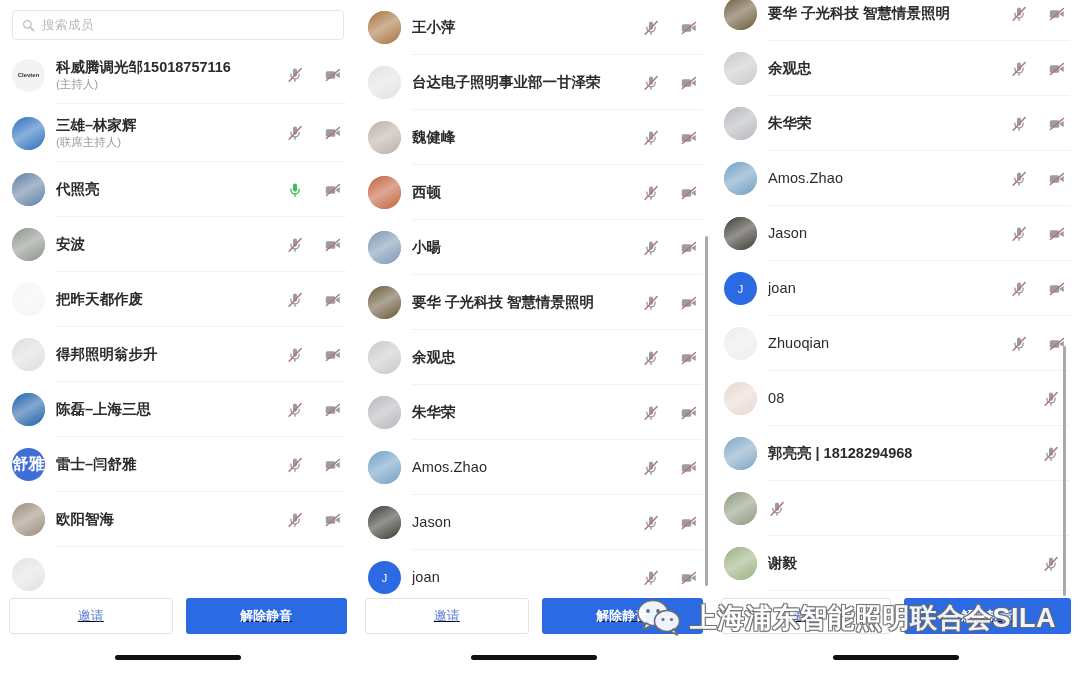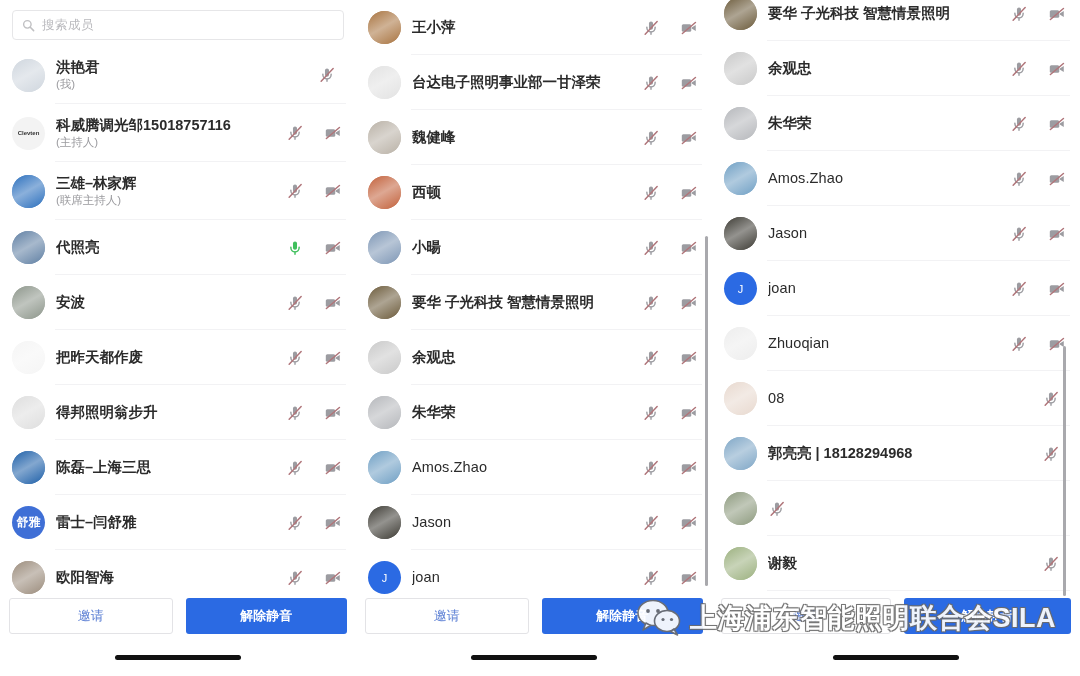--- a/index.html
+++ b/index.html
@@ -68,20 +68,21 @@
   .ctrls { display:flex; align-items:center; gap: 20px; flex:none; padding-right:4px; }
   .ctrls.single { padding-right: 10px; }
   .ico { width: 18px; height: 18px; flex:none; display:block; }
 
   
   .actions {
     position: absolute; left: 0; bottom: 42px;
     width: 100%;
     display: flex; gap: 13px;
     padding: 0 9px;
+    text-decoration: underline;
   }
   .btn {
     flex: 1 1 0; height: 36px;
     display:flex; align-items:center; justify-content:center;
     font-size: 13px; border-radius: 3px;
   }
   .btn.ghost { background:#fff; border: 1px solid #e3e3e6; color:#5b7fd4; }
   .btn.primary { background:#2b6ae3; color:#fff; font-weight:600; }
 
   .homebar {
@@ -120,37 +121,20 @@
       <div class="panel p1">
         <div class="panel-inner">
           <div class="searchbar">
             <svg viewBox="0 0 16 16" class="search-ico">
               <circle cx="6.6" cy="6.6" r="4.6" fill="none" stroke="#8d8d92" stroke-width="1.7"></circle>
               <path d="M10.2 10.2L14.3 14.3" stroke="#8d8d92" stroke-width="1.9" stroke-linecap="round"></path>
             </svg>
             <span class="search-ph">搜索成员</span>
           </div>
           <div class="row tall">
-            <div class="av" style="background: rgb(207, 214, 222);">
-              <div class="g1" style="background: linear-gradient(150deg, rgb(207, 214, 222) 0%, rgba(255, 255, 255, 0.45) 48%, rgb(207, 214, 222) 100%);"></div>
-            </div>
-            <div class="names">
-              <div class="nm">洪艳君</div>
-              <div class="role">(我)</div>
-            </div>
-            <div class="ctrls single">
-              <svg viewBox="0 0 24 24" class="ico">
-                <path d="M12 3.2c-1.5 0-2.7 1.2-2.7 2.7v5.6c0 1.5 1.2 2.7 2.7 2.7s2.7-1.2 2.7-2.7V5.9c0-1.5-1.2-2.7-2.7-2.7z" fill="#9c9ca1"></path>
-                <path d="M6.5 10.8v.9c0 3 2.4 5.5 5.5 5.5s5.5-2.5 5.5-5.5v-.9" fill="none" stroke="#9c9ca1" stroke-width="1.9" stroke-linecap="round"></path>
-                <path d="M12 17.2v3.2" stroke="#9c9ca1" stroke-width="1.9" stroke-linecap="round"></path>
-                <path d="M4.2 20.4L20.2 3.4" stroke="#b0757a" stroke-width="2" stroke-linecap="round"></path>
-              </svg>
-            </div>
-          </div>
-          <div class="row tall">
             <div class="av" style="background: rgb(243, 243, 243);">
               <span style="font-size: 6px; color: rgb(51, 51, 51); font-weight: 700;">Clevten</span>
             </div>
             <div class="names">
               <div class="nm">科威腾调光邹15018757116</div>
               <div class="role">(主持人)</div>
             </div>
             <div class="ctrls">
               <svg viewBox="0 0 24 24" class="ico">
                 <path d="M12 3.2c-1.5 0-2.7 1.2-2.7 2.7v5.6c0 1.5 1.2 2.7 2.7 2.7s2.7-1.2 2.7-2.7V5.9c0-1.5-1.2-2.7-2.7-2.7z" fill="#9c9ca1"></path>
@@ -286,21 +270,21 @@
               </svg>
               <svg viewBox="0 0 24 24" class="ico">
                 <rect x="2.4" y="7" width="12.6" height="10" rx="2" fill="#9c9ca1"></rect>
                 <path d="M15.6 11.2l5.4-3.3v8.2l-5.4-3.3z" fill="#9c9ca1"></path>
                 <path d="M3.2 19.4L20.6 4.6" stroke="#b0757a" stroke-width="2" stroke-linecap="round"></path>
               </svg>
             </div>
           </div>
           <div class="row">
             <div class="av" style="background: rgb(63, 111, 214);">
-              <span style="font-size: 12px; font-weight: 700;">舒雅</span>
+              <span style="font-size: 16px; font-weight: 700;">舒雅</span>
             </div>
             <div class="names">
               <div class="nm">雷士–闫舒雅</div>
             </div>
             <div class="ctrls">
               <svg viewBox="0 0 24 24" class="ico">
                 <path d="M12 3.2c-1.5 0-2.7 1.2-2.7 2.7v5.6c0 1.5 1.2 2.7 2.7 2.7s2.7-1.2 2.7-2.7V5.9c0-1.5-1.2-2.7-2.7-2.7z" fill="#9c9ca1"></path>
                 <path d="M6.5 10.8v.9c0 3 2.4 5.5 5.5 5.5s5.5-2.5 5.5-5.5v-.9" fill="none" stroke="#9c9ca1" stroke-width="1.9" stroke-linecap="round"></path>
                 <path d="M12 17.2v3.2" stroke="#9c9ca1" stroke-width="1.9" stroke-linecap="round"></path>
                 <path d="M4.2 20.4L20.2 3.4" stroke="#b0757a" stroke-width="2" stroke-linecap="round"></path>

